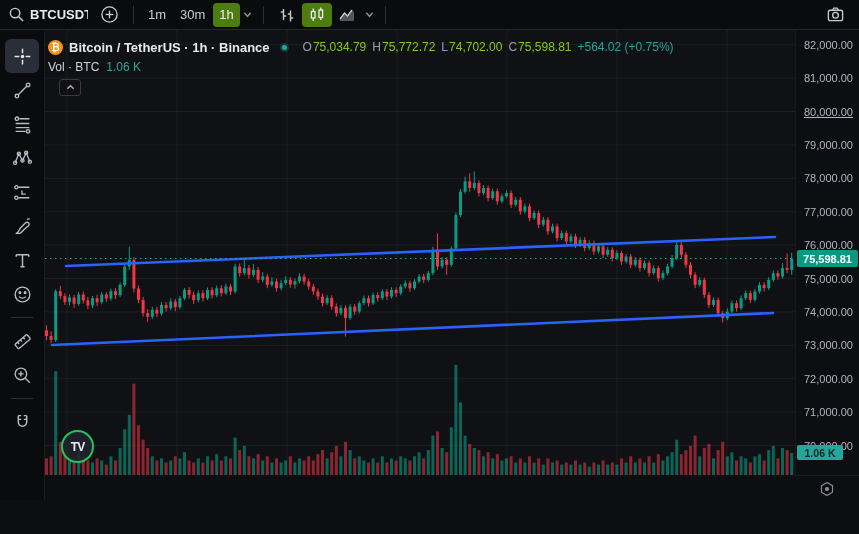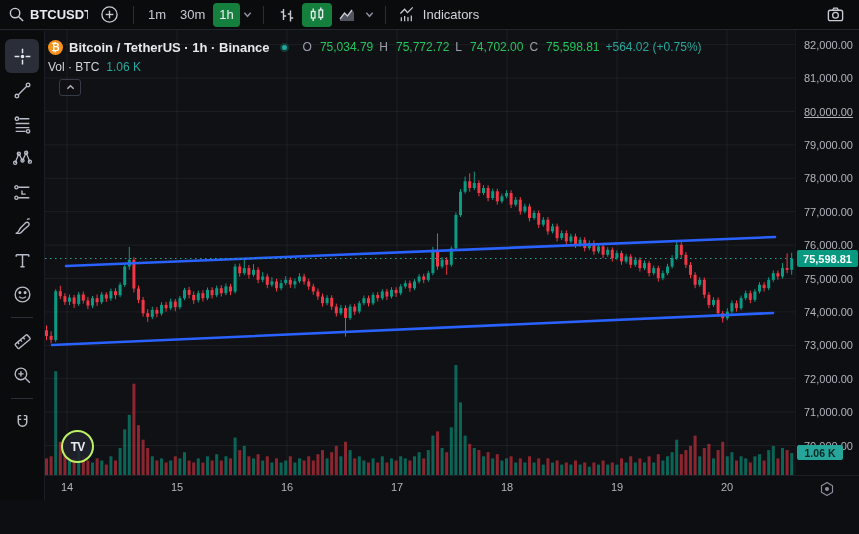--- a/index.html
+++ b/index.html
@@ -6,21 +6,21 @@
   html,body { width:859px; height:534px; overflow:hidden; background:#0d0e11;
     font-family:"Liberation Sans","DejaVu Sans",sans-serif; }
   #app { position:relative; width:859px; height:534px; background:#0d0e11; color:#d1d4dc; }
 
   
   #top-toolbar { position:absolute; left:0; top:0; width:859px; height:30px;
     background:#0a0b0d; border-bottom:1px solid #22262f; display:flex; align-items:center; padding:0 8px; }
   .tb-divider { width:1px; height:18px; background:#2a2e39; margin:0 8px; }
   .tb-btn { display:flex; align-items:center; justify-content:center; height:24px; padding:0 6px;
     border-radius:4px; color:#c9ccd4; font-size:13px; cursor:pointer; }
-  .tb-btn.active { background:#15803d; color:#eceff5; }
+  .tb-btn.active { background:#4d7c0f; color:#eceff5; }
   .icon { display:inline-flex; align-items:center; justify-content:center; }
   .icon svg { display:block; }
   #symbol-text { width:58px; overflow:hidden; white-space:nowrap; font-size:13px; font-weight:bold;
     color:#e8eaf0; margin-left:5px; }
   #indicators-label { font-size:13px; color:#d1d4dc; margin-left:6px; }
   #camera-btn { margin-left:auto; }
 
   
   #left-toolbar { position:absolute; left:0; top:31px; width:45px; height:469px; background:#0a0b0d;
     border-right:1px solid #1b1e25; display:flex; flex-direction:column; align-items:center; padding-top:8px; }
@@ -36,32 +36,32 @@
   
   #legend { position:absolute; left:3px; top:8px; z-index:5; }
   #legend-row1 { display:flex; align-items:center; height:18px; }
   #btc-logo { width:15px; height:15px; border-radius:50%; background:#f7931a; color:#fff; font-size:10px;
     font-weight:bold; display:flex; align-items:center; justify-content:center; }
   #legend-title { margin-left:6px; font-size:13px; font-weight:bold; color:#e6e8ee; }
   #status-dot { width:9px; height:9px; border-radius:50%; background:#26a69a; border:2px solid #123c38;
     margin-left:10px; }
   #ohlc { display:flex; margin-left:8px; font-size:12px; }
   #ohlc .k { color:#9aa0ab; margin-left:6px; }
-  #ohlc .v { color:#22c55e; margin-left:8px; }
+  #ohlc .v { color:#84cc16; margin-left:1px; }
   #change-value { color:#26a69a; font-size:12px; margin-left:6px; }
   #legend-row2 { display:flex; align-items:center; height:16px; margin-top:3px; font-size:12px; }
   #vol-label { color:#cfd3da; }
   #vol-value { color:#26a69a; margin-left:7px; }
   #legend-collapse { position:absolute; left:14px; top:49px; width:22px; height:17px; border:1px solid #363a45;
     border-radius:3px; color:#b2b5be; font-size:9px; display:flex; align-items:center; justify-content:center;
     background:rgba(16,17,20,.6); cursor:pointer; }
 
   
   #tv-watermark { position:absolute; left:16px; top:400px; width:33px; height:33px; border-radius:50%;
-    background:rgba(32,35,43,.85); border:2px solid #bef264; color:#e8eaf0; font-weight:bold; font-size:12px;
+    background:rgba(32,35,43,.85); border:2px solid #22c55e; color:#e8eaf0; font-weight:bold; font-size:12px;
     display:flex; align-items:center; justify-content:center; letter-spacing:-1px; }
 
   
   #price-scale { position:absolute; left:795px; top:30px; width:64px; height:445px; background:#0d0e11;
     border-left:1px solid #16181d; cursor:ns-resize; }
   .p-tick { position:absolute; left:8px; font-size:11px; color:#b2b5be; white-space:nowrap; }
   #last-price-label { position:absolute; left:1px; width:61px; height:17px; background:#089981; color:#fff;
     font-size:11px; font-weight:bold; display:flex; align-items:center; justify-content:center; border-radius:2px; }
   #vol-price-label { position:absolute; left:1px; width:46px; height:15px; background:#26a69a; color:#06251f;
     font-size:10.5px; font-weight:bold; display:flex; align-items:center; justify-content:center; border-radius:2px; }
@@ -131,29 +131,20 @@
         <path d="M2 13 L6.5 7 L9.5 10 L14 4 L16 6.5 V15 H2 Z" fill="#6a6f7a" opacity="0.75"></path>
         <path d="M2 13 L6.5 7 L9.5 10 L14 4" fill="none" stroke="#c9ccd4" stroke-width="1.3"></path>
       </svg>
     </span>
     <span class="icon tb-btn" style="padding:0 3px;">
       <svg width="9" height="9" viewBox="0 0 10 10" fill="none" stroke="#8b8f9b" stroke-width="1.6">
         <polyline points="1.5,3 5,7 8.5,3"></polyline>
       </svg>
     </span>
     <span class="tb-divider"></span>
-    <span class="tb-btn" style="padding:0 4px;">
-      <span class="icon">
-        <svg width="19" height="19" viewBox="0 0 20 20" fill="none" stroke="#c9ccd4" stroke-width="1.3">
-          <path d="M2.5 9 L7 4.5 L10 8 L15.5 2.5"></path>
-          <path d="M3.5 17v-4 M7 17v-5.5 M10.5 17v-4.5 M14 17v-6"></path>
-        </svg>
-      </span>
-      <span id="indicators-label">Indicators</span>
-    </span>
     <span class="icon tb-btn" id="camera-btn">
       <svg width="19" height="19" viewBox="0 0 20 20" fill="none" stroke="#c9ccd4" stroke-width="1.4">
         <rect x="2.5" y="5.5" width="15" height="11" rx="2"></rect>
         <path d="M7 5.5 L8.2 3.2 H11.8 L13 5.5"></path>
         <circle cx="10" cy="10.8" r="3"></circle>
       </svg>
     </span>
   </div>
 
   <div id="left-toolbar">
@@ -806,29 +797,20 @@
       <div class="p-tick" style="top: 176px;">77,000.00</div>
       <div class="p-tick" style="top: 142px;">78,000.00</div>
       <div class="p-tick" style="top: 109px;">79,000.00</div>
       <div class="p-tick" style="top: 76px; text-decoration: underline;">80,000.00</div>
       <div class="p-tick" style="top: 42px;">81,000.00</div>
       <div class="p-tick" style="top: 9px;">82,000.00</div>
     <div id="last-price-label" style="top: 220px;">75,598.81</div>
     <div id="vol-price-label" style="top: 415px;">1.06 K</div>
   </div>
 
-  <div id="time-axis">
-      <div class="t-tick" style="left: 22px;">14</div>
-      <div class="t-tick" style="left: 132px;">15</div>
-      <div class="t-tick" style="left: 242px;">16</div>
-      <div class="t-tick" style="left: 352px;">17</div>
-      <div class="t-tick" style="left: 462px;">18</div>
-      <div class="t-tick" style="left: 572px;">19</div>
-      <div class="t-tick" style="left: 682px;">20</div>
-    </div>
   <div id="axis-corner">
     <span class="icon">
       <svg width="16" height="16" viewBox="0 0 18 18" fill="none" stroke="#8b8f9b" stroke-width="1.3">
         <path d="M9 1.8 L15.2 5.4 V12.6 L9 16.2 L2.8 12.6 V5.4 Z" stroke-linejoin="round"></path>
         <circle cx="9" cy="9" r="1.6" fill="#8b8f9b"></circle>
       </svg>
     </span>
   </div>
 
 

